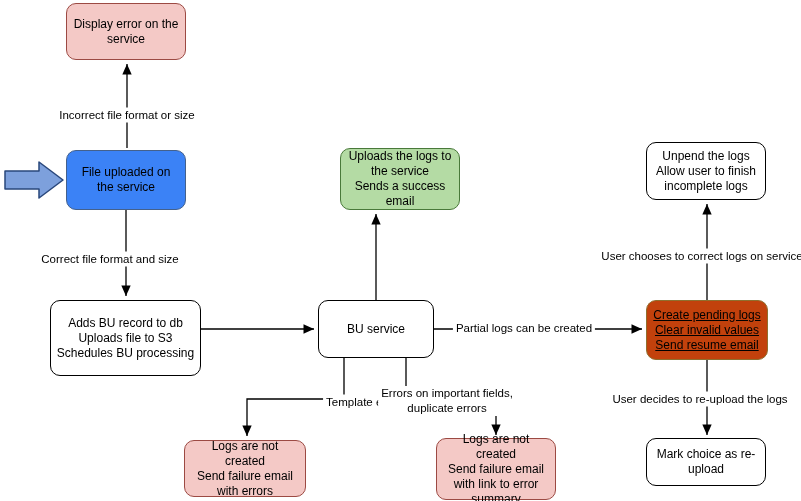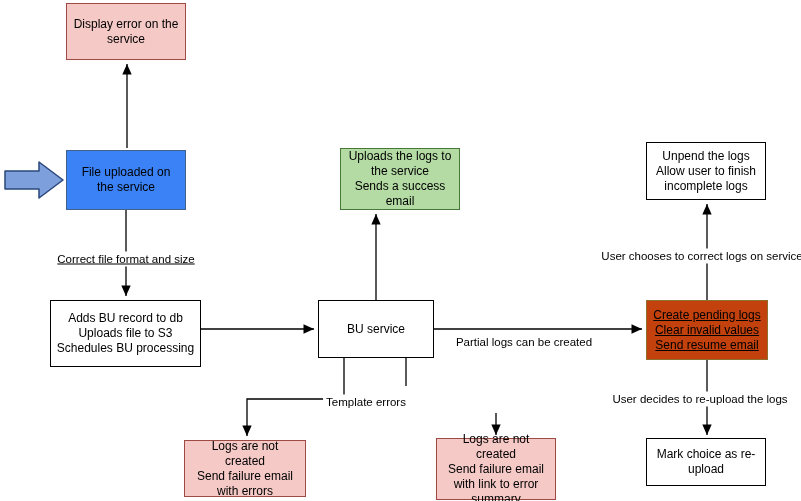--- a/index.html
+++ b/index.html
@@ -14,21 +14,21 @@
     overflow: hidden;
   }
   svg.edges { position: absolute; left: 0; top: 0; }
   .box {
     position: absolute;
     display: flex;
     align-items: center;
     justify-content: center;
     text-align: center;
     white-space: pre-line;
-    border-radius: 0;
+    border-radius: 10px;
     line-height: 15px;
     padding: 2px 5px;
     box-sizing: border-box;
     border: 1.4px solid #000000;
     background: #ffffff;
   }
   .box.pink   { background: #f4c9c6; border-color: #9c4a43; }
   .box.blue   { background: #3b82f6; border-color: #44618c; }
   .box.green  { background: #b4dba4; border-color: #49793a; }
   .box.yellow { background: #c2410c; border-color: #8f6f2e; text-decoration: underline; }
@@ -66,21 +66,21 @@
     <path d="M707,300 V204" stroke="#000000" stroke-width="1.3" fill="none" marker-end="url(#arrow)"></path>
     <path d="M707,360 V435" stroke="#000000" stroke-width="1.3" fill="none" marker-end="url(#arrow)"></path>
 
     <polygon points="5,171 39,171 39,162 63,180 39,198 39,189 5,189" fill="#7da0dc" stroke="#29477b" stroke-width="1.5" stroke-linejoin="round"></polygon>
   </svg>
 
   <div class="box pink" style="left:66px;  top:3px;   width:120px; height:57px;">Display error on the service</div>
 
   <div class="box blue" style="left:66px;  top:150px; width:120px; height:60px;">File uploaded on the service</div>
 
-  <div class="box" style="left:50px;  top:300px; width:151px; height:67px;">Adds BU record to db
+  <div class="box" style="left:50px;  top:300px; width:151px; height:76px;">Adds BU record to db
 Uploads file to S3
 Schedules BU processing</div>
 
   <div class="box" style="left:318px; top:300px; width:116px; height:58px;">BU service</div>
 
   <div class="box green" style="left:316px; top:148px; width:120px; height:62px;margin-left:24px;">Uploads the logs to the service
 Sends a success email</div>
 
   <div class="box" style="left:646px; top:142px; width:120px; height:58px;">Unpend the logs
 Allow user to finish incomplete logs</div>
@@ -90,26 +90,29 @@
 Send resume email</div>
 
   <div class="box" style="left:646px; top:438px; width:120px; height:48px;">Mark choice as re-upload</div>
 
   <div class="box pink" style="left:184px; top:440px; width:122px; height:57px;">Logs are not created
 Send failure email with errors</div>
 
   <div class="box pink" style="left:436px; top:438px; width:120px; height:62px;">Logs are not created
 Send failure email with link to error summary</div>
 
+  <div class="edge-label" style="left:127px; top:115px;">Incorrect file format or size</div>
 
-  <div class="edge-label" style="left:126px; top:259px;text-decoration:underline;">Correct file format and size</div>
+  <div class="edge-label" style="left:110px; top:259px;">Correct file format and size</div>
 
 
-  <div class="edge-label" style="left:524px; top:328px;margin-top:14px;">Partial logs can be created</div>
+  <div class="edge-label" style="left:524px; top:328px;">Partial logs can be created</div>
 
   <div class="edge-label" style="left:330px; top:402px;margin-left:36px;">Template errors</div>
 
+  <div class="edge-label multiline" style="left:447px; top:401px;">Errors on important fields,
+duplicate errors</div>
 
   <div class="edge-label" style="left:702px; top:256px;">User chooses to correct logs on service</div>
 
   <div class="edge-label" style="left:700px; top:399px;">User decides to re-upload the logs</div>
 
 </div>
 
 </body></html>

